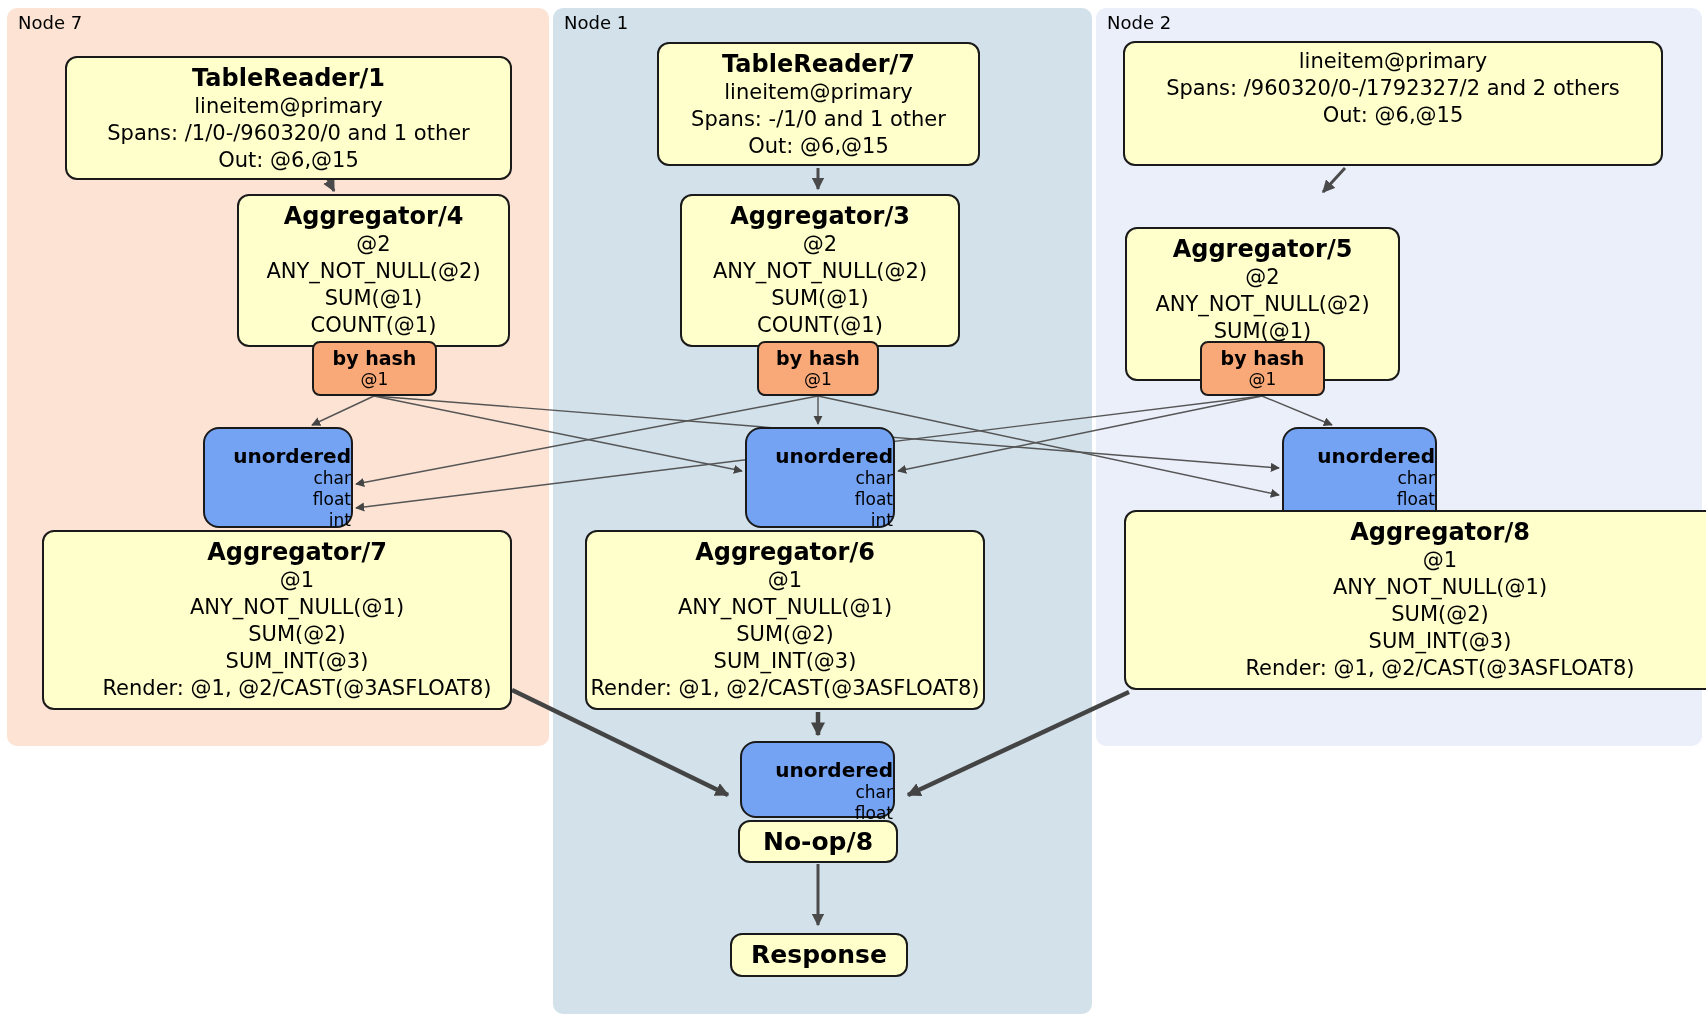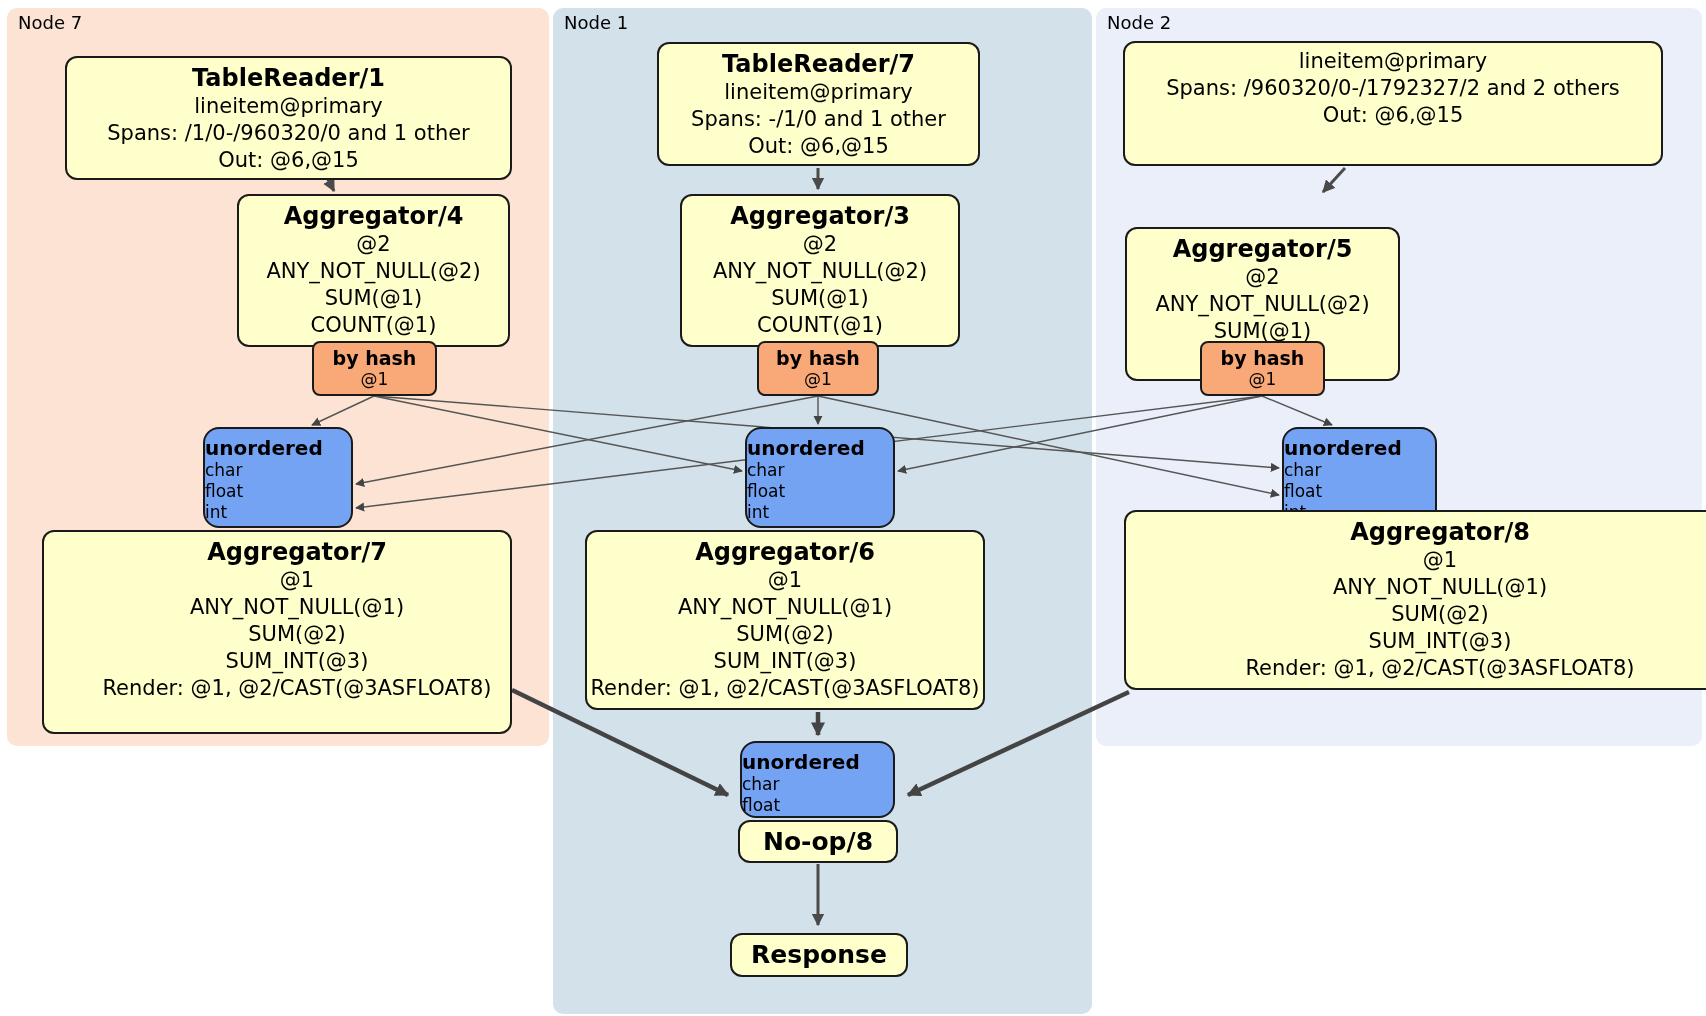--- a/index.html
+++ b/index.html
@@ -23,22 +23,22 @@
   .pline{font-size:21px; line-height:27px; white-space:nowrap;}
   .router{
     position:absolute; background:#f9a978; border:2px solid #1a1a1a;
     border-radius:8px; text-align:center; z-index:3; box-sizing:border-box;
     padding-top:4px;
   }
   .rtitle{font-size:19px; font-weight:bold; line-height:22px;}
   .rline{font-size:17px; line-height:20px;}
   .sync{
     position:absolute; background:#75a3f3; border:2px solid #1a1a1a;
-    border-radius:16px; text-align:left; z-index:2; box-sizing:border-box;
-    padding-top:8px;
+    border-radius:16px; text-align:right; z-index:2; box-sizing:border-box;
+    padding-top:16px;
   }
   .stitle{font-size:20px; font-weight:bold; line-height:23px;}
   .sline{font-size:17px; line-height:21px;}
   .term{padding-top:3px;}
   .term .ptitle{font-size:25px; line-height:34px;}
 </style>
 </head>
 <body>
 
 <div class="canvas">
@@ -111,21 +111,21 @@
     <div class="rline">@1</div>
   </div>
 
   <div class="sync" style="left:203px; top:427px; width:150px; height:101px;">
     <div class="stitle">unordered</div>
     <div class="sline">char</div>
     <div class="sline">float</div>
     <div class="sline">int</div>
   </div>
 
-  <div class="pbox" style="left:42px; top:530px; width:470px; height:204px;padding-left:40px;">
+  <div class="pbox" style="left:42px; top:530px; width:470px; height:180px;padding-left:40px;">
     <div class="ptitle">Aggregator/7</div>
     <div class="pline">@1</div>
     <div class="pline">ANY_NOT_NULL(@1)</div>
     <div class="pline">SUM(@2)</div>
     <div class="pline">SUM_INT(@3)</div>
     <div class="pline">Render: @1, @2/CAST(@3ASFLOAT8)</div>
   </div>
 
   <div class="pbox" style="left:657px; top:42px; width:323px; height:124px;">
     <div class="ptitle">TableReader/7</div>

